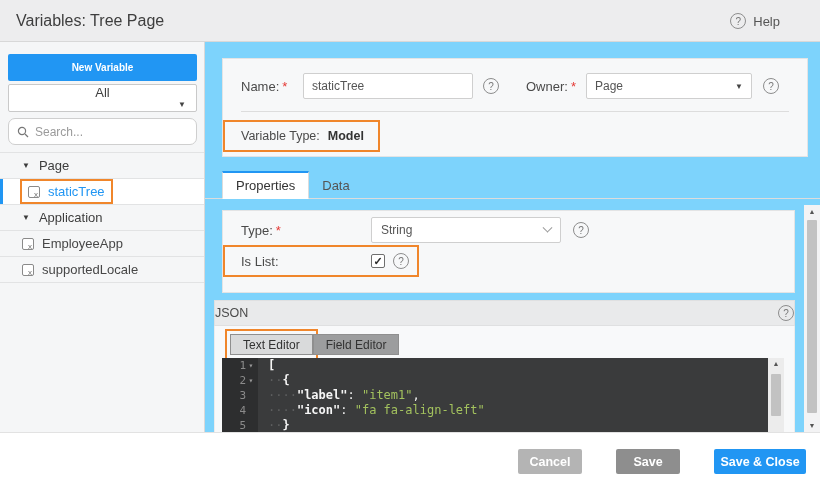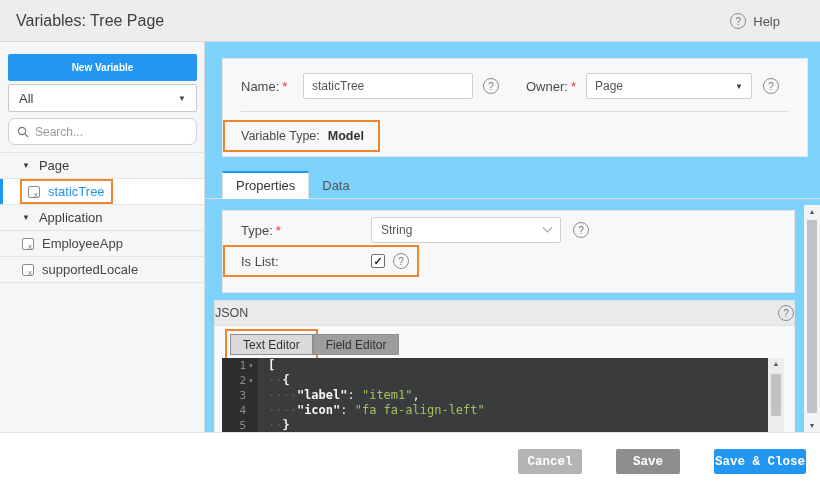--- a/index.html
+++ b/index.html
@@ -24,21 +24,21 @@
   .helpbox .hlabel{font-size:13px;color:#555;}
 
   
   .sidebar{position:absolute;left:0;top:42px;width:205px;height:390px;background:#f5f6f7;
            border-right:1px solid #d9d9d9;}
   .new-var{position:absolute;left:8px;top:12px;width:189px;height:27px;background:var(--accent);
            color:#fff;font-weight:bold;font-size:10px;border:none;border-radius:2px;
            display:flex;align-items:center;justify-content:center;cursor:pointer;font-family:inherit;}
   .filter-select{position:absolute;left:8px;top:42px;width:189px;height:28px;background:#fff;
            border:1px solid #c9c9c9;border-radius:2px;display:flex;align-items:center;
-           padding:0 10px;font-size:13px;color:#3f3f3f;cursor:pointer;}
+           padding:0 10px;font-size:13px;color:#3f3f3f;cursor:pointer;flex-direction:column;}
   .filter-select .arr{margin-left:auto;font-size:8px;color:#444;}
   .searchbox{position:absolute;left:8px;top:76px;width:189px;height:27px;background:#fff;
            border:1px solid #cfcfcf;border-radius:7px;display:flex;align-items:center;padding:0 8px;gap:6px;}
   .searchbox svg{flex:0 0 auto;}
   .searchbox input{border:none;outline:none;flex:1;font-size:12px;color:#555;font-family:inherit;background:transparent;}
   .searchbox input::placeholder{color:#9a9a9a;}
 
   .tree{position:absolute;left:0;top:110px;width:204px;border-top:1px solid #e2e3e4;}
   .tree-row{position:relative;height:26px;display:flex;align-items:center;
             border-bottom:1px solid #e2e3e4;font-size:13px;color:#3d3d3d;cursor:pointer;}
@@ -129,21 +129,21 @@
   .sb{position:absolute;background:#efefef;}
   .sb .sb-arrow{position:absolute;left:0;width:100%;text-align:center;font-size:7px;color:#555;cursor:pointer;}
   .sb .sb-thumb{position:absolute;left:3px;width:10px;background:#c2c2c2;border-radius:1px;cursor:pointer;}
   .sb-editor{left:768px;top:358px;width:16px;height:74px;background:#ececec;}
   .sb-main{left:804px;top:205px;width:16px;height:227px;background:#f3f3f4;}
 
   
   .footer{position:absolute;left:0;top:432px;width:820px;height:59px;background:#fff;
           border-top:1px solid #e2e2e2;}
   .fbtn{position:absolute;top:16px;height:25px;border:none;border-radius:2px;color:#fff;
-        font-size:12.5px;font-weight:bold;font-family:Liberation Mono, monospace;cursor:pointer;
+        font-size:12.5px;font-weight:bold;font-family:Liberation Sans, sans-serif;cursor:pointer;
         display:flex;align-items:center;justify-content:center;}
   .fbtn.muted{left:518px;width:64px;background:#b4b4b4;}
   .fbtn.gray{left:616px;width:64px;background:#8e8e8e;}
   .fbtn.primary{left:714px;width:92px;background:var(--accent);}
 </style>
 </head>
 <body>
 
 <div class="app">
 

